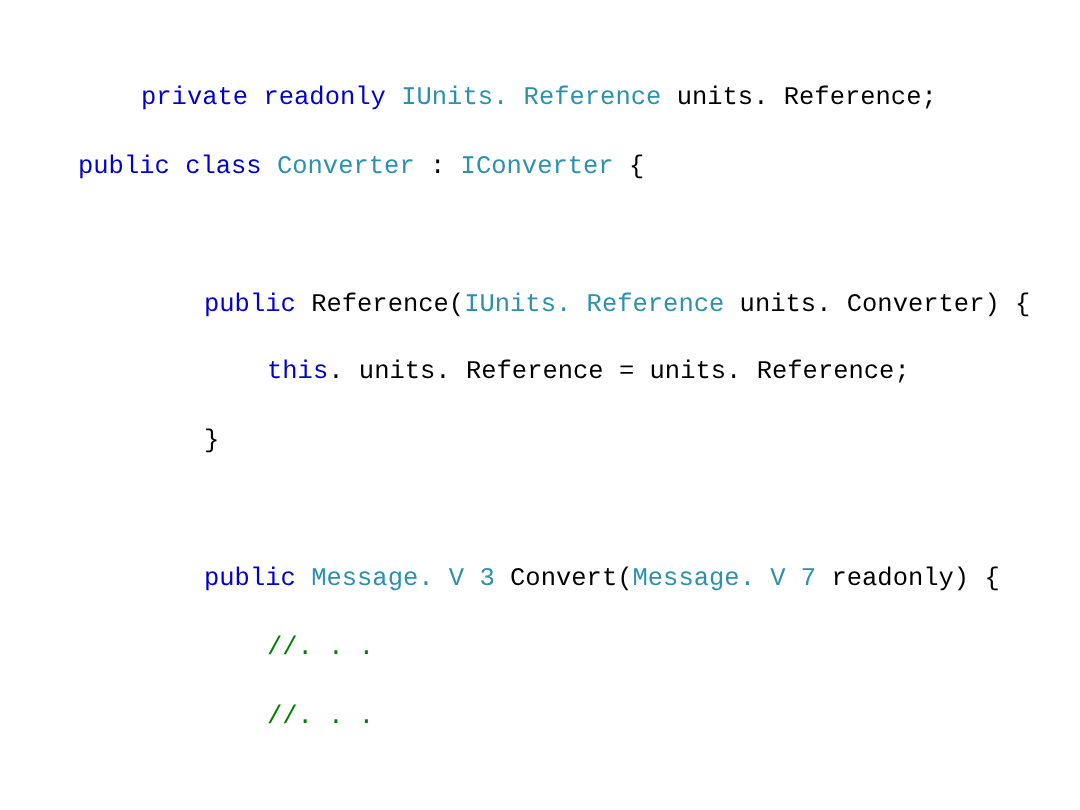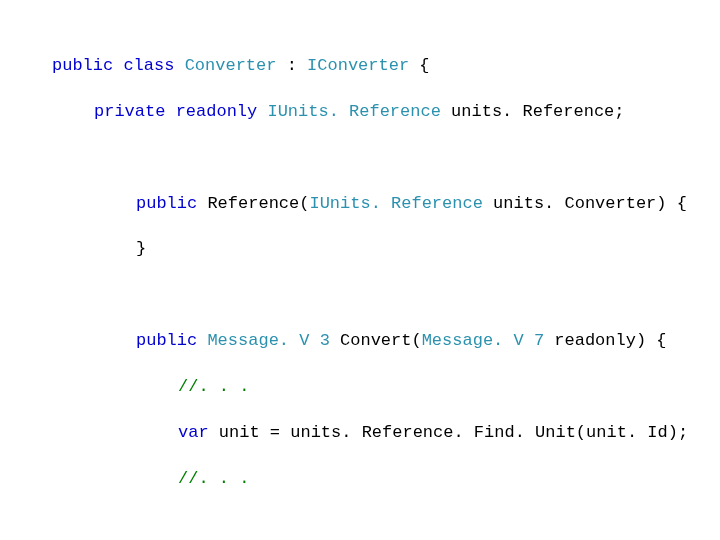--- a/index.html
+++ b/index.html
@@ -9,26 +9,26 @@
   .ind3{padding-left:126px;display:inline-block;}
   .kw{color:#0000d0;}
   .type{color:#2b91af;}
   .comment{color:#008000;}
   .line{display:block;}
 </style>
 </head>
 <body>
 
 <div class="code">
+<span class="line"><span class="ind1"><span class="kw">private</span> <span class="kw">readonly</span> <span class="type">IUnits. Reference</span><span> units. Reference;</span></span></span>
 <span class="line"><span class="kw">public</span> <span class="kw">class</span> <span class="type">Converter</span><span> : </span><span class="type">IConverter</span><span> {</span></span>
-<span class="line"><span class="ind1"><span class="kw">private</span> <span class="kw">readonly</span> <span class="type">IUnits. Reference</span><span> units. Reference;</span></span></span>
 <span class="line"> </span>
 <span class="line"><span class="ind2"><span class="kw">public</span><span> Reference(</span><span class="type">IUnits. Reference</span><span> units. Converter) {</span></span></span>
+<span class="line"><span class="ind3"><span class="kw">this</span><span>. units. Reference = units. Reference;</span></span></span>
 <span class="line"><span class="ind2">}</span></span>
 <span class="line"> </span>
 <span class="line"><span class="ind2"><span class="kw">public</span><span> </span><span class="type">Message. V 3</span><span> Convert(</span><span class="type">Message. V 7</span><span> readonly) {</span></span></span>
 <span class="line"><span class="ind3"><span class="comment">//. . .</span></span></span>
-<span class="line"><span class="ind3"><span class="kw">var</span><span> unit = units. Reference. Find. Unit(unit. Id);</span></span></span>
 <span class="line"><span class="ind3"><span class="comment">//. . .</span></span></span>
 
 
 
 </div>
 
 </body></html>

